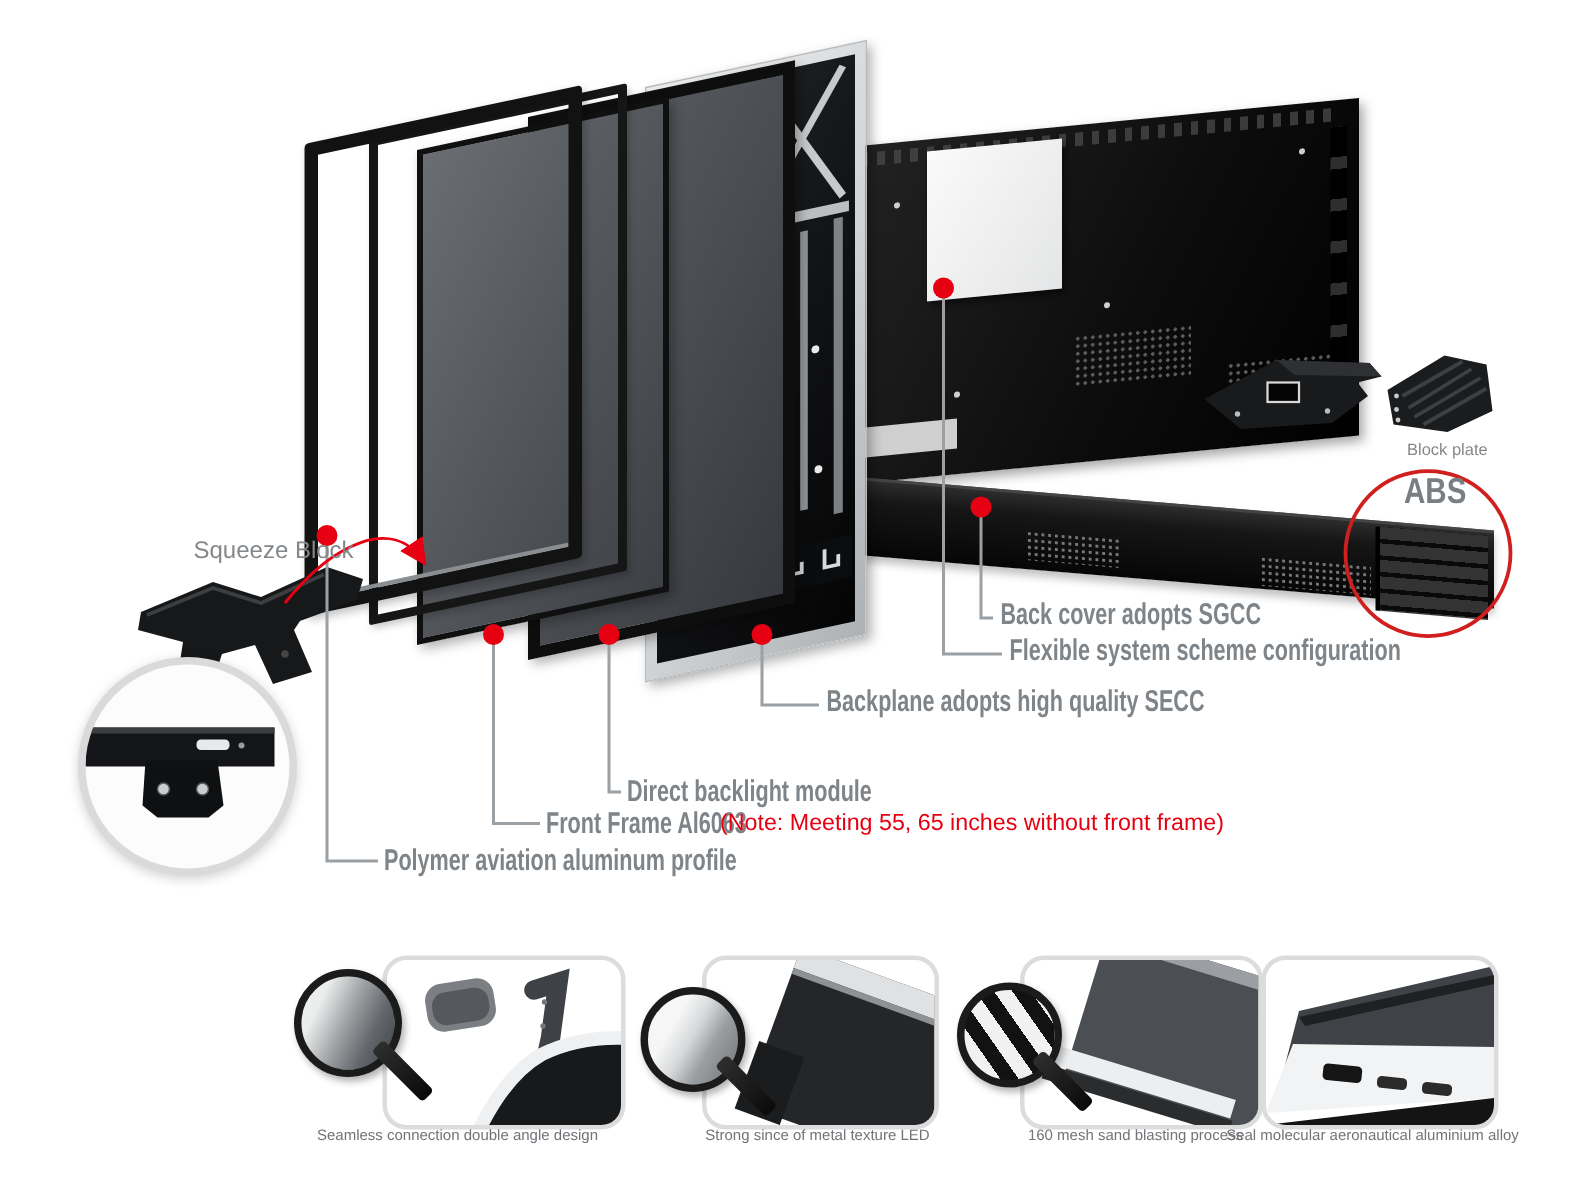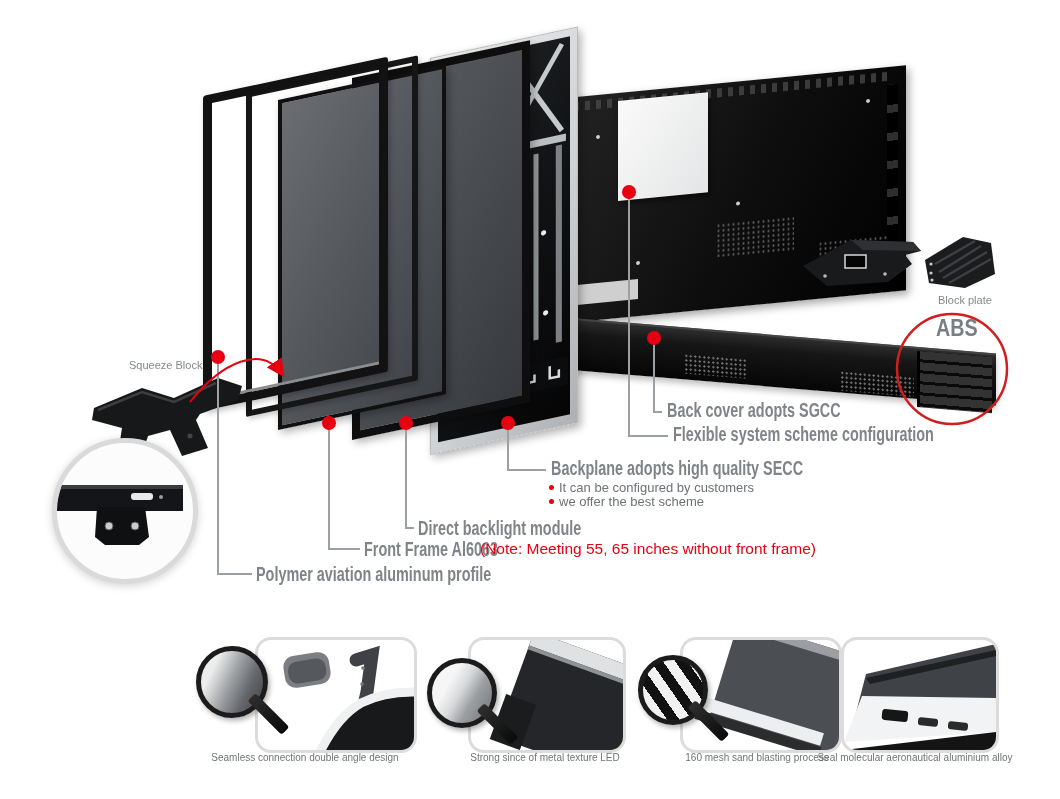--- a/index.html
+++ b/index.html
@@ -60,21 +60,21 @@
   .bb-hl{position:absolute;left:0;top:0;right:0;height:2px;background:#4a4a4a;opacity:.8;}
 
   
   .partsvg{position:absolute;}
   .detail-circle{position:absolute;left:52px;top:438px;width:136px;height:136px;border-radius:50%;
           background:#fcfcfc;border:5px solid #dadada;box-shadow:0 2px 8px rgba(0,0,0,.18);overflow:hidden;}
 
   
   .biglabel{position:absolute;font-weight:700;font-size:20px;color:var(--label-gray);
           white-space:nowrap;transform:scaleX(.72);transform-origin:left top;letter-spacing:0;}
-  .smalllabel{position:absolute;font-size:11px;color:#85888b;white-space:nowrap;}
+  .smalllabel{position:absolute;font-size:16px;color:#85888b;white-space:nowrap;}
   .abslabel{position:absolute;font-weight:700;font-size:24px;color:#797e82;
           transform:scaleX(.82);transform-origin:left top;}
   .notelabel{position:absolute;font-size:15.5px;color:var(--accent-red);white-space:nowrap;}
   .bullets{position:absolute;left:549px;top:481px;font-size:13px;color:#6e7276;line-height:13.5px;}
   .bullets .row{display:flex;align-items:center;}
   .bullets .dot{width:5px;height:5px;border-radius:50%;background:var(--accent-red);
           display:inline-block;margin-right:5px;flex:none;}
 
   
   .card{position:absolute;top:637px;height:110px;background:#fff;border:3px solid #dcdcdc;
@@ -259,30 +259,20 @@
     <circle cx="952" cy="369" r="55" stroke="#d01f1f" stroke-width="2.5" fill="none"></circle>
   </svg>
 
   <div class="smalllabel" style="left:129px;top:359px">Squeeze Block</div>
   <div class="smalllabel" style="left:938px;top:294px;font-size:11px">Block plate</div>
   <div class="abslabel" style="left:936px;top:314px">ABS</div>
 
   <div class="biglabel" style="left:667px;top:399px">Back cover adopts SGCC</div>
   <div class="biglabel" style="left:673px;top:423px">Flexible system scheme configuration</div>
   <div class="biglabel" style="left:551px;top:457px">Backplane adopts high quality SECC</div>
-  <div class="bullets">
-    <div class="row">
-      <span class="dot"></span>
-      <span>It can be configured by customers</span>
-    </div>
-    <div class="row">
-      <span class="dot"></span>
-      <span>we offer the best scheme</span>
-    </div>
-  </div>
   <div class="biglabel" style="left:418px;top:517px">Direct backlight module</div>
   <div class="biglabel" style="left:364px;top:538px">Front Frame Al6063</div>
   <div class="notelabel" style="left:480px;top:540px">(Note: Meeting 55, 65 inches without front frame)</div>
   <div class="biglabel" style="left:256px;top:563px">Polymer aviation aluminum profile</div>
 
   <div class="caption" style="left:195px">Seamless connection double angle design</div>
   <div class="caption" style="left:435px">Strong since of metal texture LED</div>
   <div class="caption" style="left:647px">160 mesh sand blasting process</div>
   <div class="caption" style="left:805px">Seal molecular aeronautical aluminium alloy</div>
 

